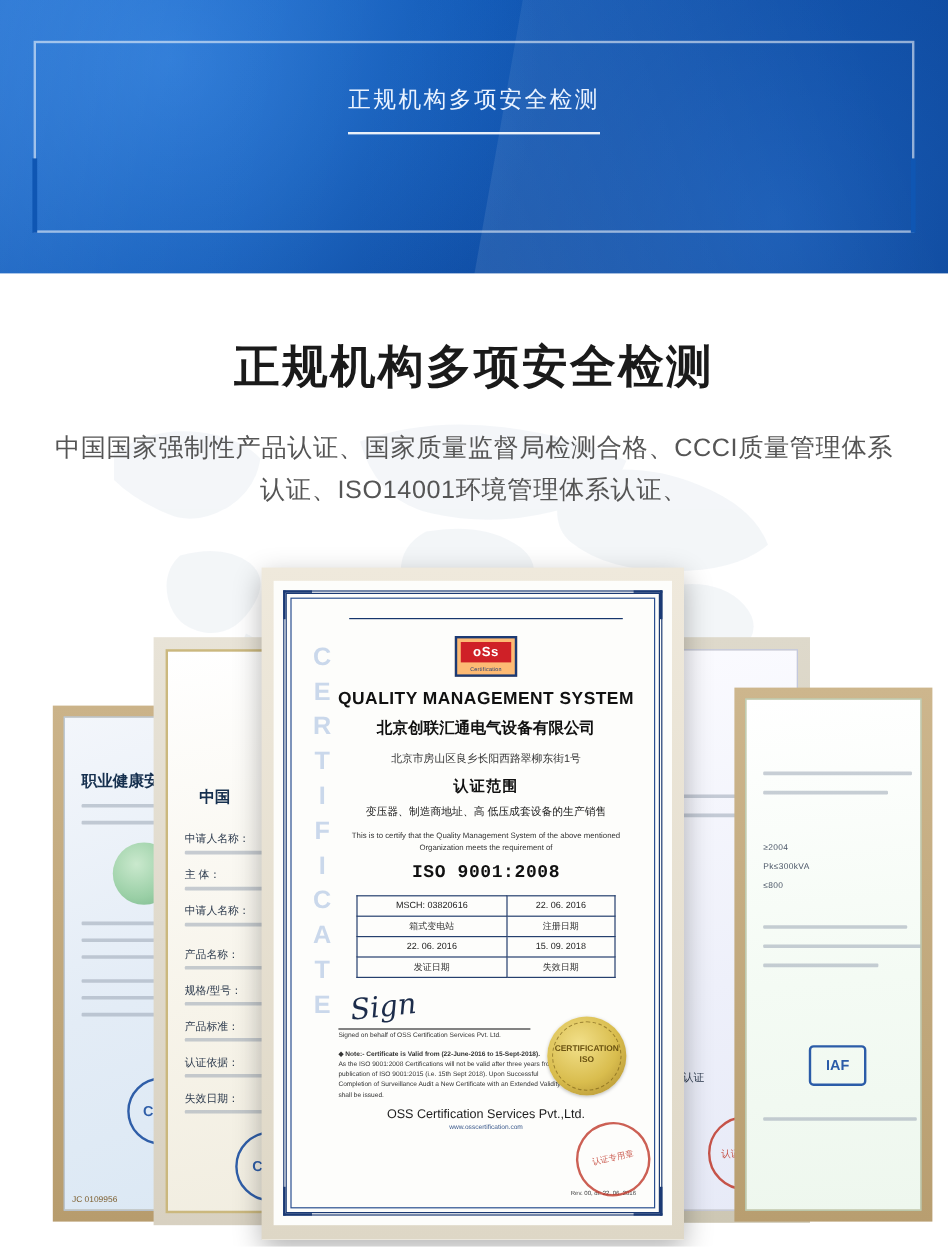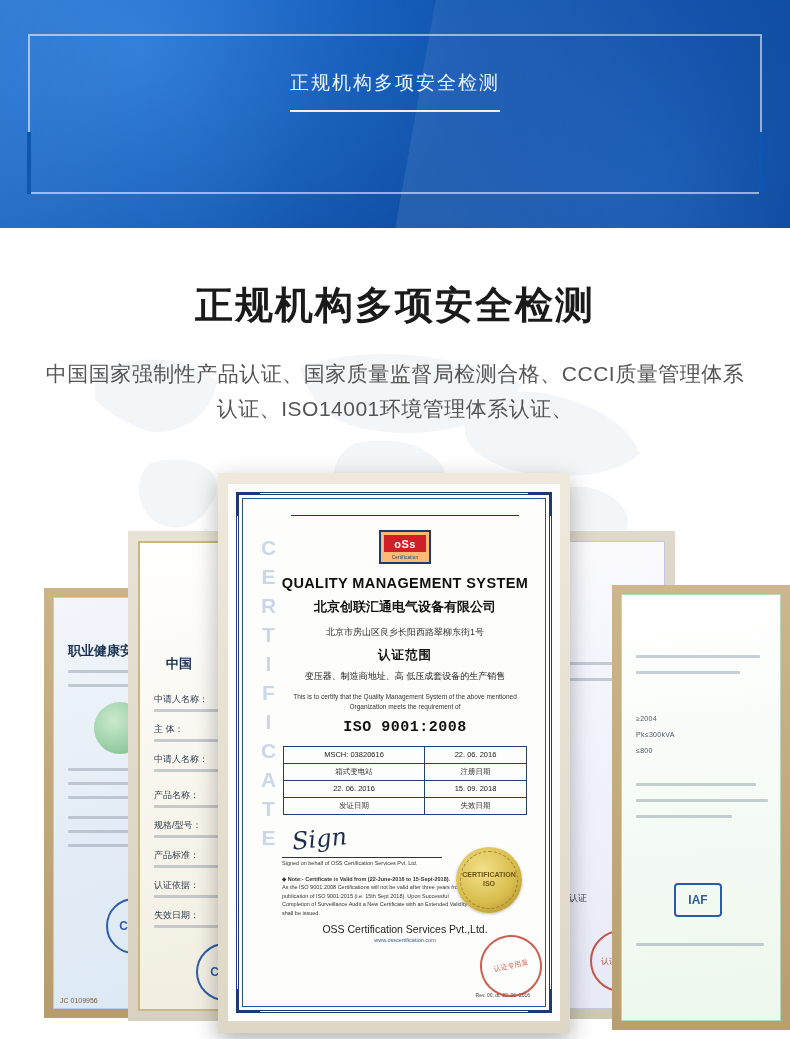--- a/index.html
+++ b/index.html
@@ -194,21 +194,21 @@
     width: 100%; height: 100%;
     background: linear-gradient(170deg,#fbfbff 0%, #eef0fa 60%, #e7eaf7 100%);
     box-sizing: border-box;
     border: 1px solid #c3c8de;
     position: relative;
     overflow: hidden;
   }
 
   
   .cert-d {
-    left: 612px; top: 122px; width: 178px; height: 445px;
+    left: 612px; top: 110px; width: 165px; height: 445px;
     background: linear-gradient(180deg,#cdb68d 0%, #b89e70 100%);
     padding: 9px;
   }
   .cert-d .inner {
     width: 100%; height: 100%;
     background: linear-gradient(175deg,#ffffff 0%, #f4fbf4 55%, #eef7ee 100%);
     box-sizing: border-box;
     border: 1px solid #bcd3bc;
     position: relative;
     overflow: hidden;
@@ -428,21 +428,21 @@
   .iso-std {
     margin-top: 7px;
     font-size: 15px;
     font-weight: bold;
     color: #111111;
     letter-spacing: 0.5px;
     font-family: Liberation Mono, monospace;
   }
   .grid-table {
     margin: 10px auto 0;
-    width: 244px;
+    width: 216px;
     border-collapse: collapse;
     font-size: 7.5px;
     color: #222222;
   }
   .grid-table td {
     border: 1px solid #26406e;
     padding: 2.5px 2px;
     text-align: center;
     height: 11px;
   }

